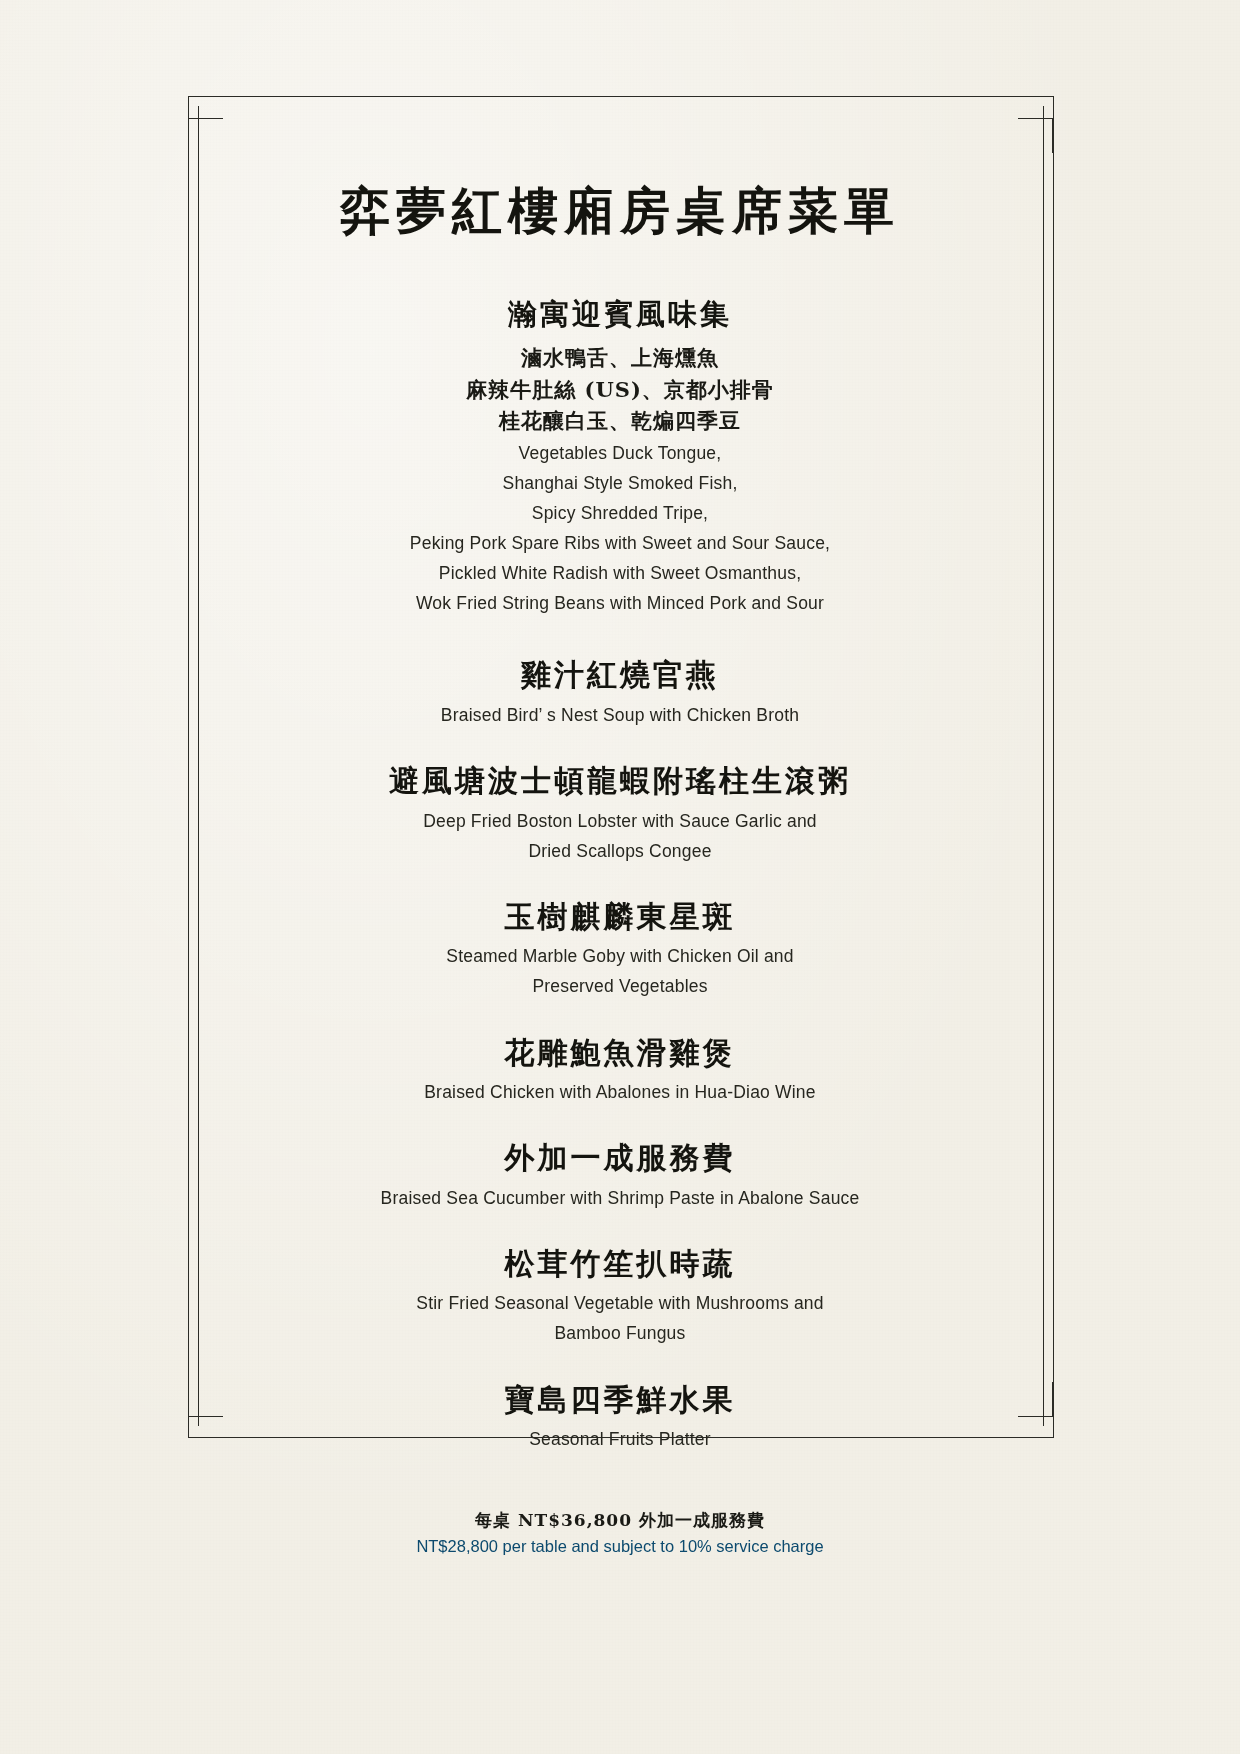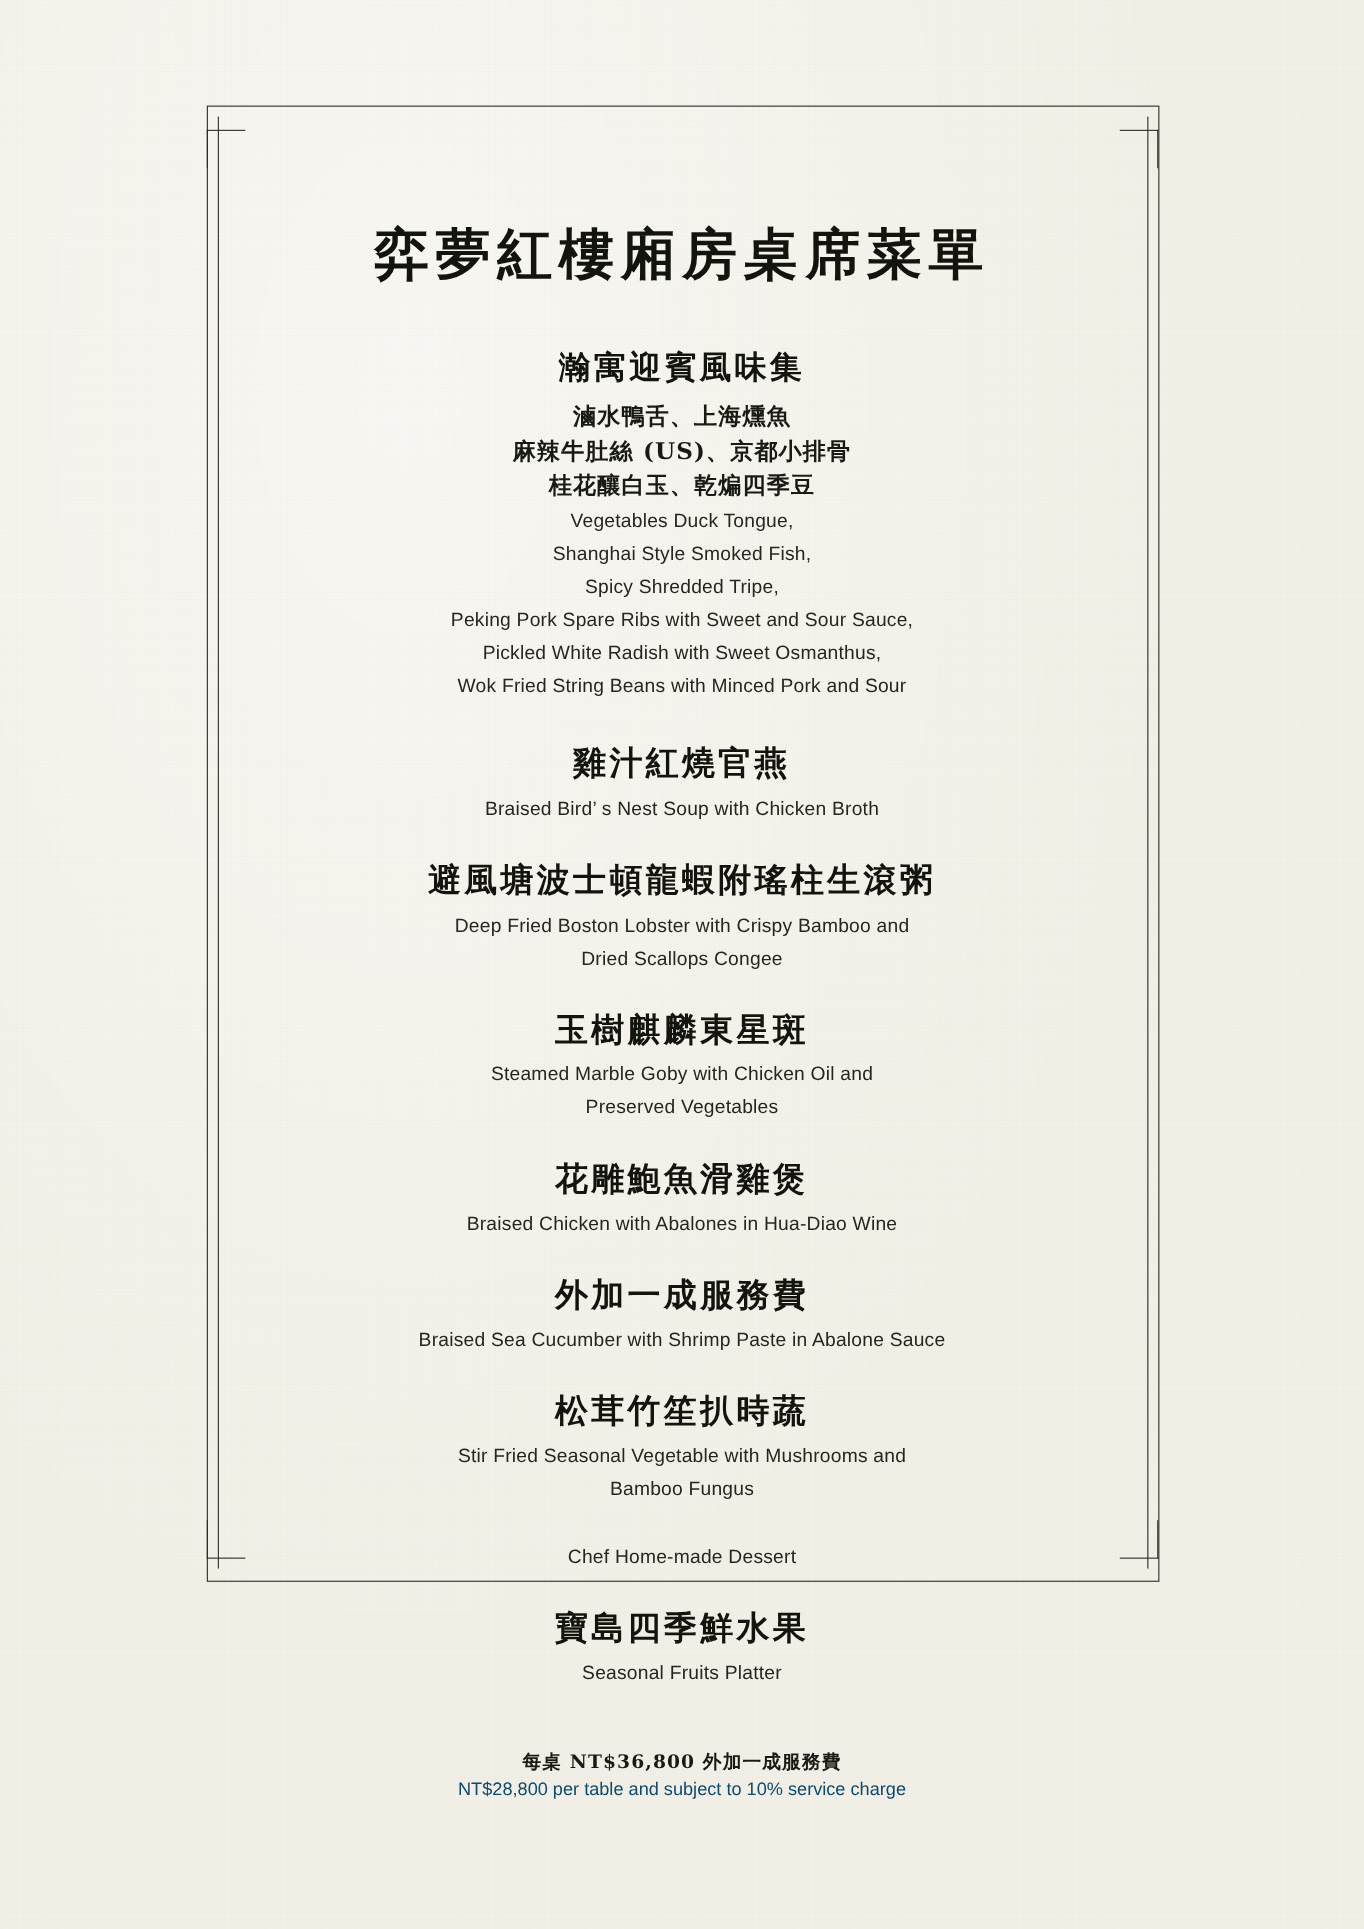--- a/index.html
+++ b/index.html
@@ -59,21 +59,21 @@
     border: 1.3px solid #2b2b26;
   }
   .corner.tl { left: 188px;  top: 118px;  border-right: none; border-bottom: none; }
   .corner.tr { left: 1018px; top: 118px;  border-left: none;  border-bottom: none; }
   .corner.bl { left: 188px;  top: 1382px; border-right: none; border-top: none; }
   .corner.br { left: 1018px; top: 1382px; border-left: none;  border-top: none; }
 
   .content {
     position: absolute;
     left: 210px;
-    top: 154px;
+    top: 134px;
     width: 820px;
     text-align: center;
   }
 
   .menu-title {
     font-family: "DejaVu Serif", "Liberation Serif", serif;
     font-size: 50px;
     letter-spacing: 6px;
     font-weight: 700;
     margin: 44px 0 52px 0;
@@ -160,21 +160,21 @@
       <div class="course-en">Wok Fried String Beans with Minced Pork and Sour</div>
     </div>
 
     <div class="course">
       <div class="course-zh">雞汁紅燒官燕</div>
       <div class="course-en">Braised Bird’ s Nest Soup with Chicken Broth</div>
     </div>
 
     <div class="course">
       <div class="course-zh">避風塘波士頓龍蝦附瑤柱生滾粥</div>
-      <div class="course-en">Deep Fried Boston Lobster with Crispy Bamboo and</div>
+      <div class="course-en">Deep Fried Boston Lobster with Sauce Garlic and</div>
       <div class="course-en">Dried Scallops Congee</div>
     </div>
 
     <div class="course">
       <div class="course-zh">玉樹麒麟東星斑</div>
       <div class="course-en">Steamed Marble Goby with Chicken Oil and</div>
       <div class="course-en">Preserved Vegetables</div>
     </div>
 
     <div class="course">
@@ -187,21 +187,20 @@
       <div class="course-en">Braised Sea Cucumber with Shrimp Paste in Abalone Sauce</div>
     </div>
 
     <div class="course">
       <div class="course-zh">松茸竹笙扒時蔬</div>
       <div class="course-en">Stir Fried Seasonal Vegetable with Mushrooms and</div>
       <div class="course-en">Bamboo Fungus</div>
     </div>
 
     <div class="course">
-      <div class="course-en">Chef Home-made Dessert</div>
     </div>
 
     <div class="course">
       <div class="course-zh">寶島四季鮮水果</div>
       <div class="course-en">Seasonal Fruits Platter</div>
     </div>
 
     <div class="footer">
       <div class="footer-zh">每桌 NT$36,800 外加一成服務費</div>
       <div class="footer-en">NT$28,800 per table and subject to 10% service charge</div>

